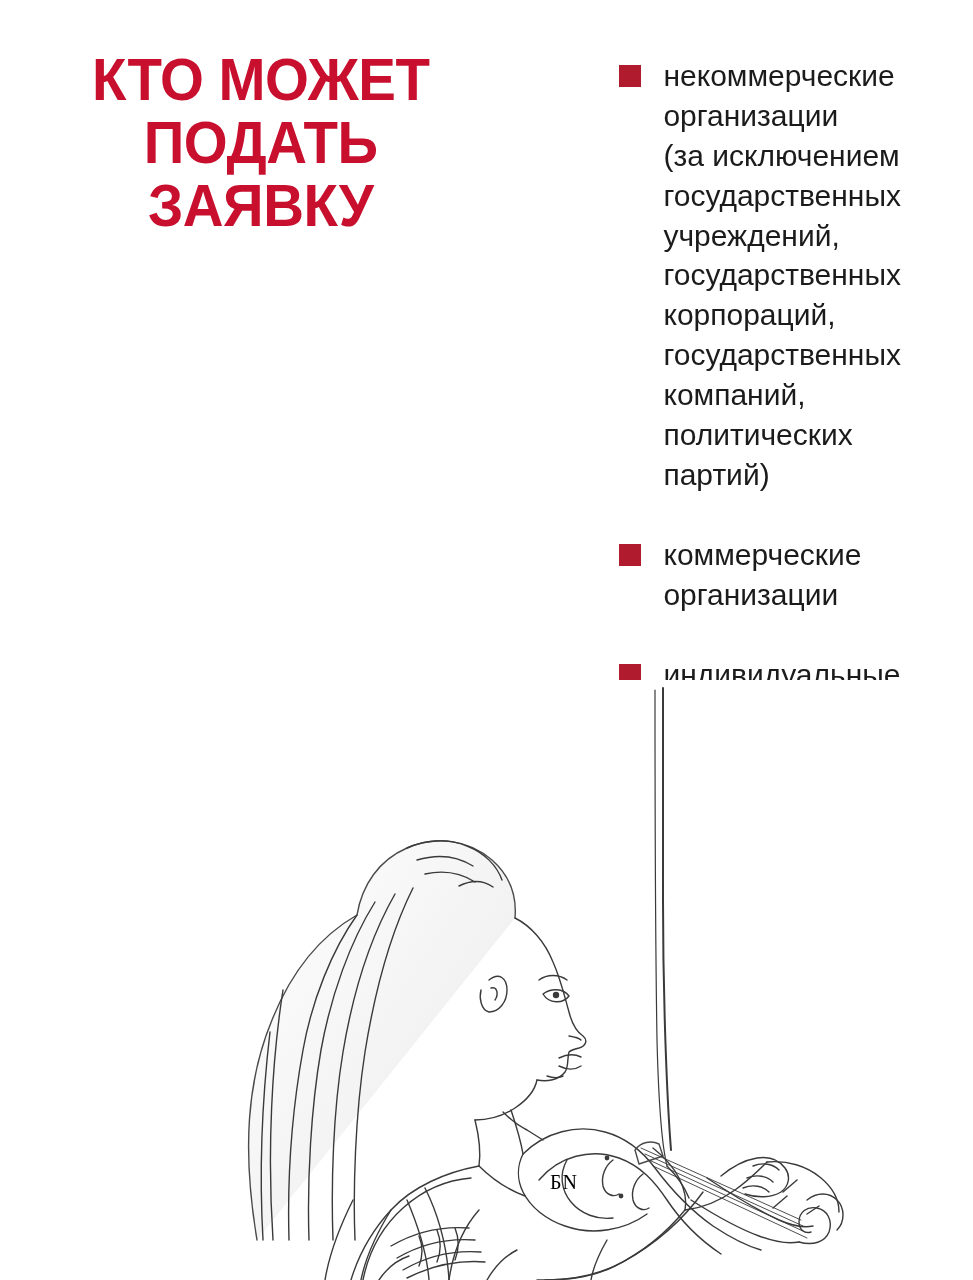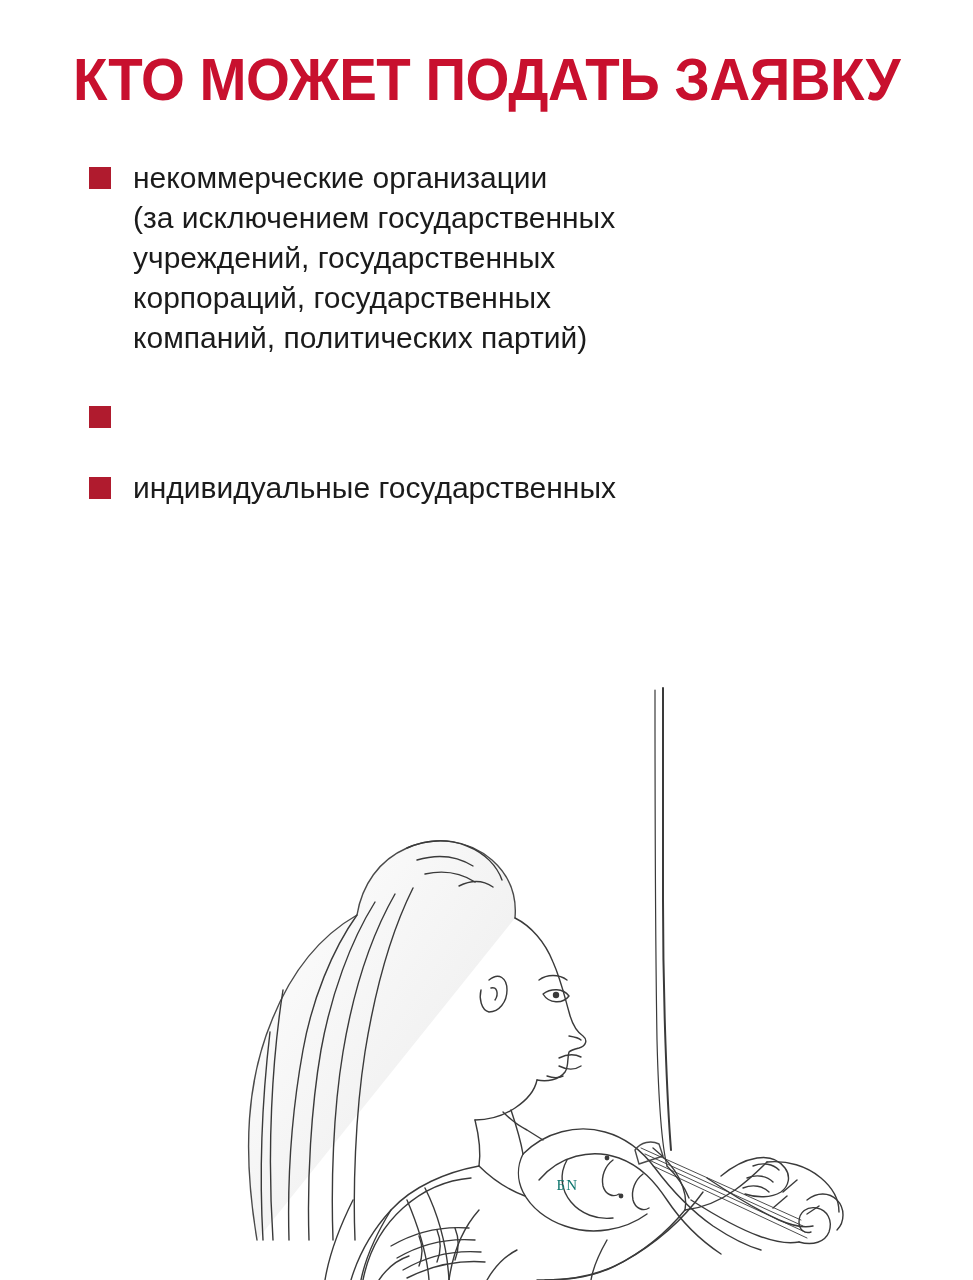--- a/index.html
+++ b/index.html
@@ -16,41 +16,41 @@
     color: #1a1a1a;
     position: relative;
   }
 
   .poster {
     width: 973px;
     height: 1280px;
     position: relative;
     background: #ffffff;
     display: flex;
-    flex-direction: column;
+    flex-direction: row;
   }
 
   .headline {
     margin: 0;
     padding: 48px 40px 0 40px;
     text-align: center;
     font-family: "Liberation Sans", sans-serif;
     font-weight: bold;
     font-size: 60px;
     line-height: 1.05;
     letter-spacing: -0.5px;
     color: #c8102e;
     text-transform: uppercase;
     transform: scaleX(0.94);
     transform-origin: center top;
   }
 
   .list {
     list-style: none;
-    margin: 3px;
+    margin: 12px;
     padding: 44px 60px 0 86px;
   }
 
   .list-item {
     display: flex;
     align-items: flex-start;
     margin-bottom: 40px;
   }
   .list-item:last-child {
     margin-bottom: 0;
@@ -87,22 +87,22 @@
     position: absolute;
     left: 50%;
     transform: translateX(-50%);
     bottom: 0;
   }
   .sig {
     position: absolute;
     right: 395px;
     bottom: 86px;
     font-family: "Liberation Serif", serif;
-    font-size: 15px;
-    color: #0f766e;
+    font-size: 20px;
+    color: #000000;
     letter-spacing: 1px;
   }
 </style>
 </head>
 <body>
 
 <div class="poster">
 
   <h1 class="headline">КТО МОЖЕТ ПОДАТЬ ЗАЯВКУ</h1>
 
@@ -110,20 +110,21 @@
     <li class="list-item">
       <span class="bullet"></span>
       <span class="item-text">некоммерческие организации
 (за исключением государственных
 учреждений, государственных
 корпораций, государственных
 компаний, политических партий)</span>
     </li>
     <li class="list-item">
       <span class="bullet"></span>
+      <span class="item-text">коммерческие организации</span>
     </li>
     <li class="list-item">
       <span class="bullet"></span>
       <span class="item-text">индивидуальные государственных</span>
     </li>
   </ul>
 
   <div class="illustration">
     <svg width="760" height="600" viewBox="0 0 760 600" xmlns="http://www.w3.org/2000/svg" aria-hidden="true">
       <defs>

